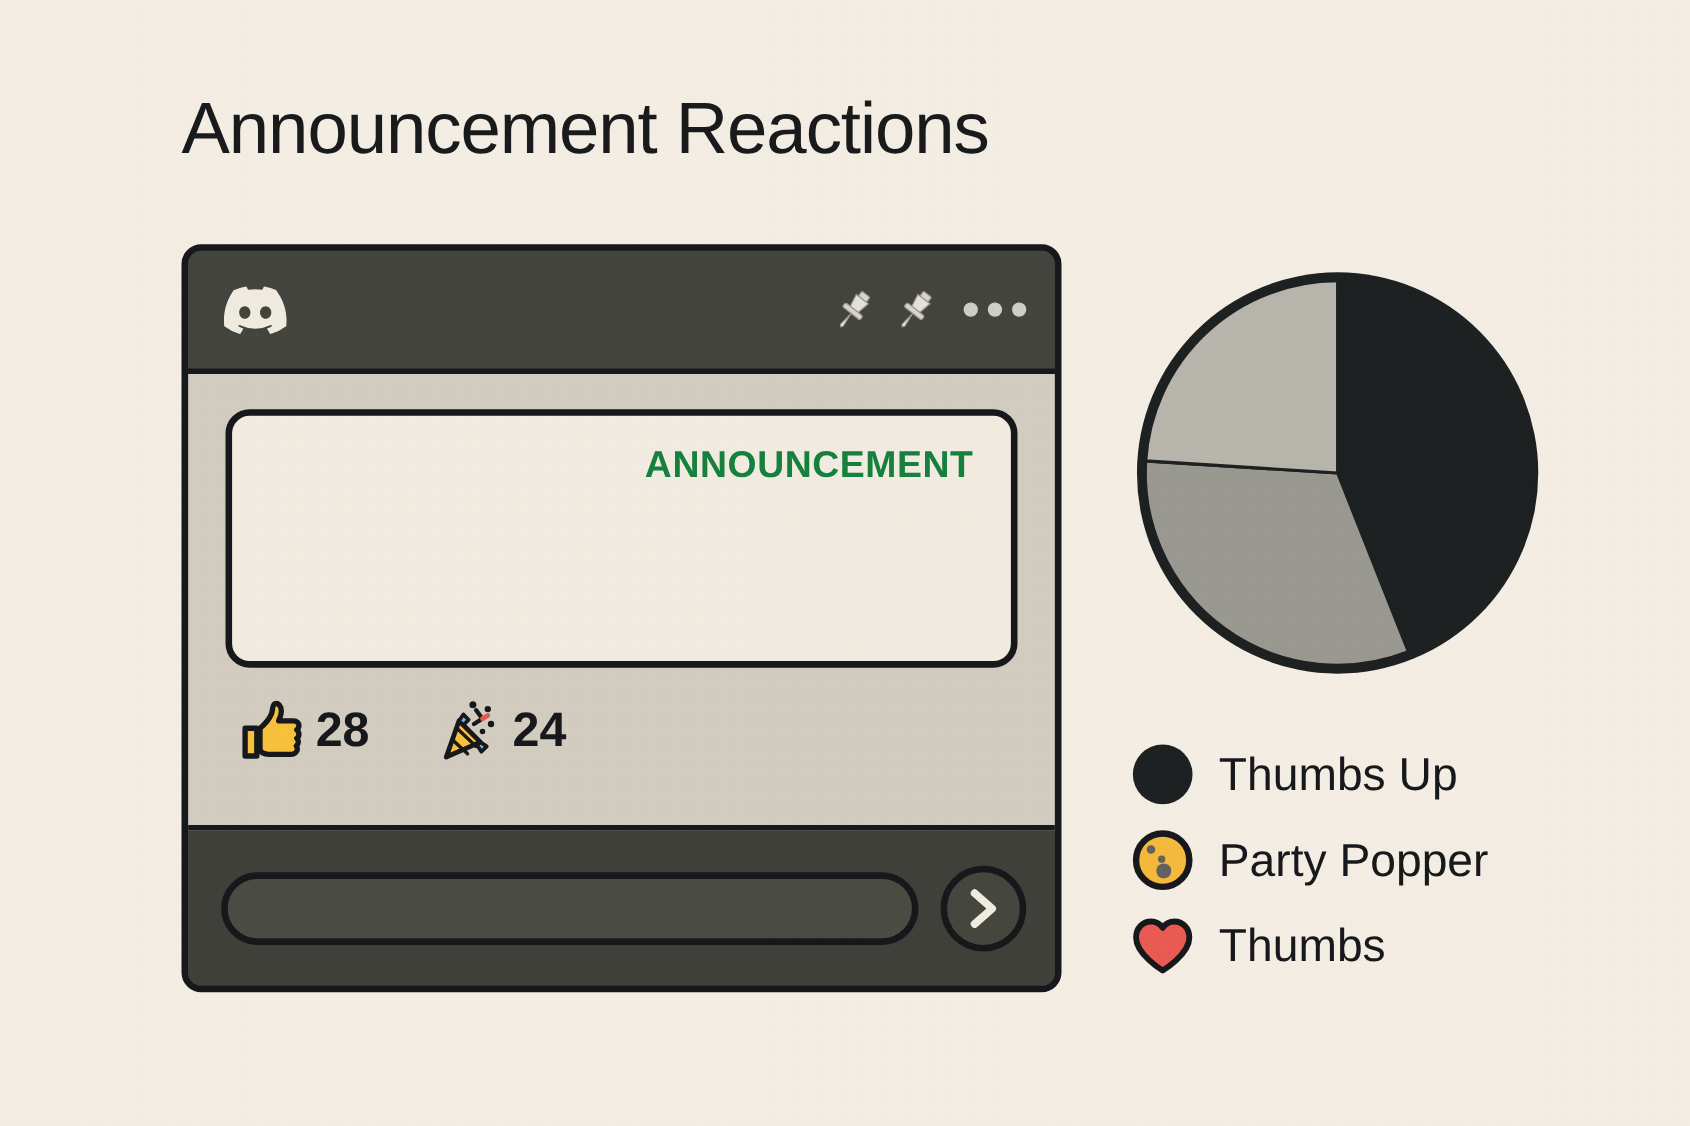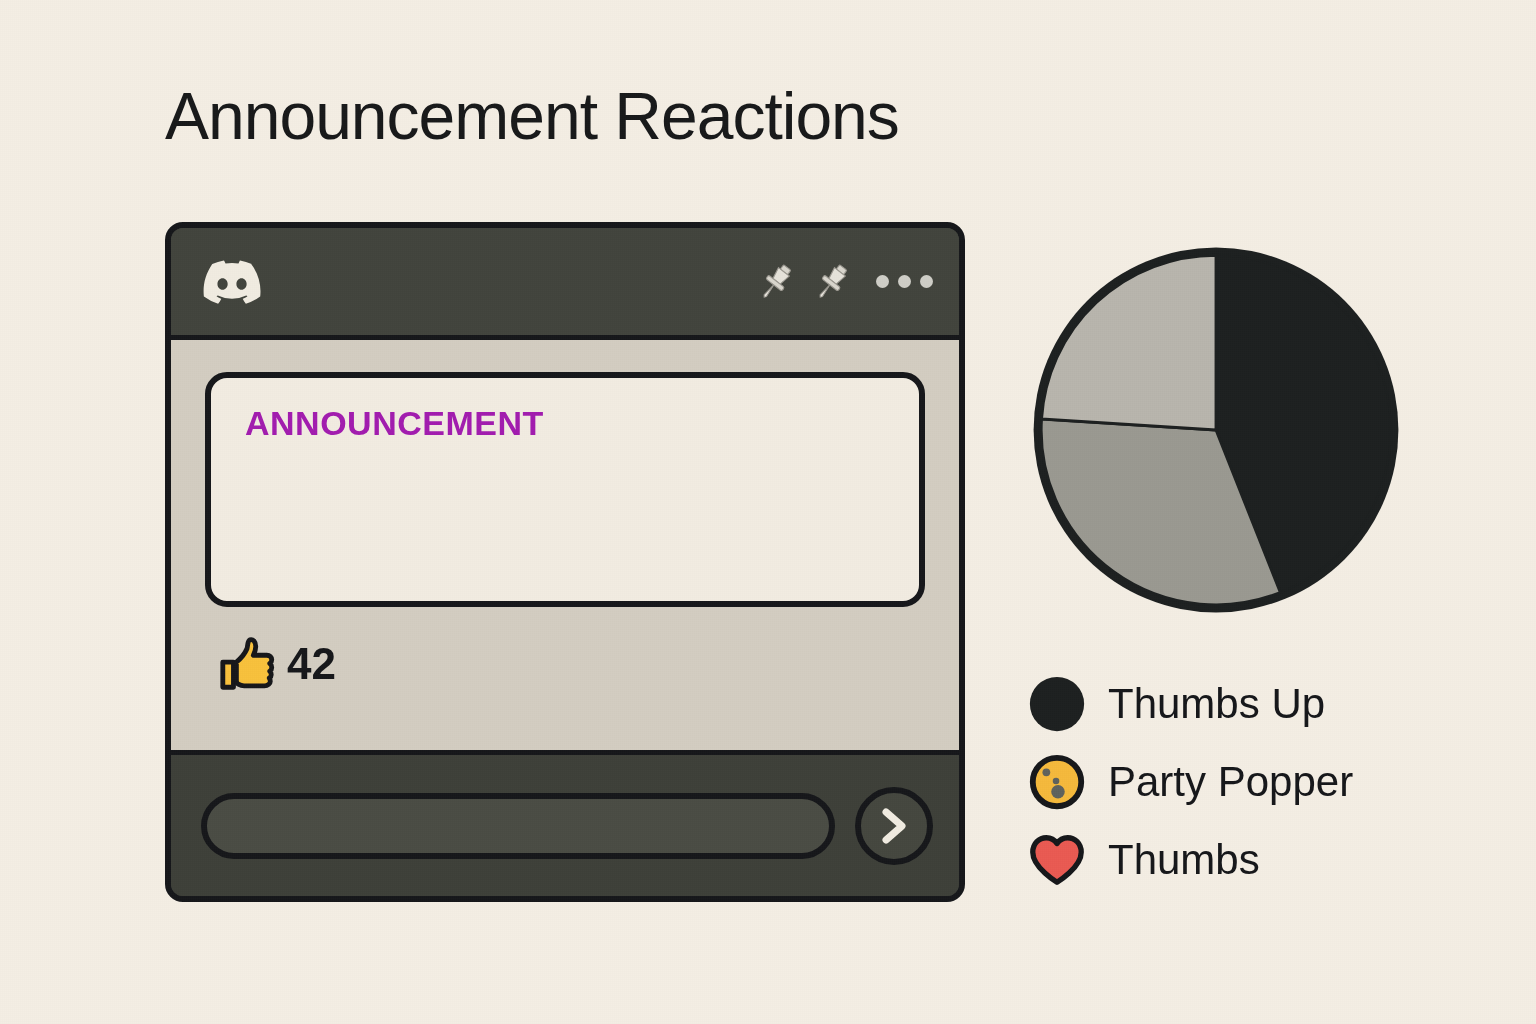--- a/index.html
+++ b/index.html
@@ -88,25 +88,25 @@
 
   #announcement-card {
     height: 235px;
     background: #f2ece1;
     border: 6px solid #16171a;
     border-radius: 22px;
     box-sizing: border-box;
     padding: 26px 34px 0 34px;
   }
   #announcement-label {
-    text-align: left;
+    text-align: right;
     font-size: 34px;
     font-weight: bold;
     letter-spacing: .5px;
-    color: #a21caf;
+    color: #15803d;
   }
   #announcement-text {
     font-size: 35px;
     line-height: 1.28;
     color: #16171a;
   }
 
   
   #reaction-row {
     display: flex;
@@ -238,23 +238,38 @@
       <div id="announcement-label">ANNOUNCEMENT</div>
     </div>
 
     <div id="reaction-row">
 
       <div class="reaction-chip">
         <svg class="reaction-emoji" viewBox="0 0 64 64">
           <path d="M6 30h11v26H6z" fill="#f8c13c" stroke="#16171a" stroke-width="5" stroke-linejoin="round"></path>
           <path d="M20 30c5-4 9-9 11-14 1-4 .5-8 3-9 3-1 6 2 6 7 0 4-1.5 7-2.5 9h14c3 0 5 2 5 4.5s-2 4-2 4 2 1.5 2 4-2 4-2 4 1.5 1.5 1.5 3.5-2 3.5-2 3.5 1 1.5 1 3.5-2.5 4.5-6 4.5H28c-4 0-8-2-8-5z" fill="#f8c13c" stroke="#16171a" stroke-width="5" stroke-linejoin="round" stroke-linecap="round"></path>
         </svg>
-        <span class="reaction-count">42</span>
+        <span class="reaction-count">28</span>
       </div>
 
+      <div class="reaction-chip">
+        <svg class="reaction-emoji" viewBox="0 0 64 64">
+          <path d="M10 57l12-34 20 20z" fill="#f8c13c" stroke="#16171a" stroke-width="4.5" stroke-linejoin="round"></path>
+          <path d="M16 41l14 13M21 31l17 16" stroke="#16171a" stroke-width="3.2" stroke-linecap="round"></path>
+          <path d="M22 23l4-6 5 5-5 5z" fill="#6fb6e0" stroke="#16171a" stroke-width="3.5" stroke-linejoin="round"></path>
+          <path d="M42 43l6 4-5 5-4-6z" fill="#6fb6e0" stroke="#16171a" stroke-width="3.5" stroke-linejoin="round"></path>
+          <path d="M38 13l6 8-8 5" fill="none" stroke="#16171a" stroke-width="4" stroke-linecap="round" stroke-linejoin="round"></path>
+          <path d="M44 21l5-3" stroke="#e05b4e" stroke-width="4.5" stroke-linecap="round"></path>
+          <circle cx="35" cy="8" r="3.3" fill="#16171a"></circle>
+          <circle cx="49" cy="12" r="3" fill="#16171a"></circle>
+          <circle cx="52" cy="26" r="3" fill="#16171a"></circle>
+          <circle cx="44" cy="33" r="2.6" fill="#16171a"></circle>
+        </svg>
+        <span class="reaction-count">24</span>
+      </div>
 
 
     </div>
   </div>
 
   <div id="composer">
     <input id="message-input" type="text" placeholder="" style="">
     <div id="send-button">
       <svg width="34" height="40" viewBox="0 0 34 40">
         <path d="M9 6l16 14L9 34" fill="none" stroke="#f1ece1" stroke-width="7" stroke-linecap="round" stroke-linejoin="round"></path>

